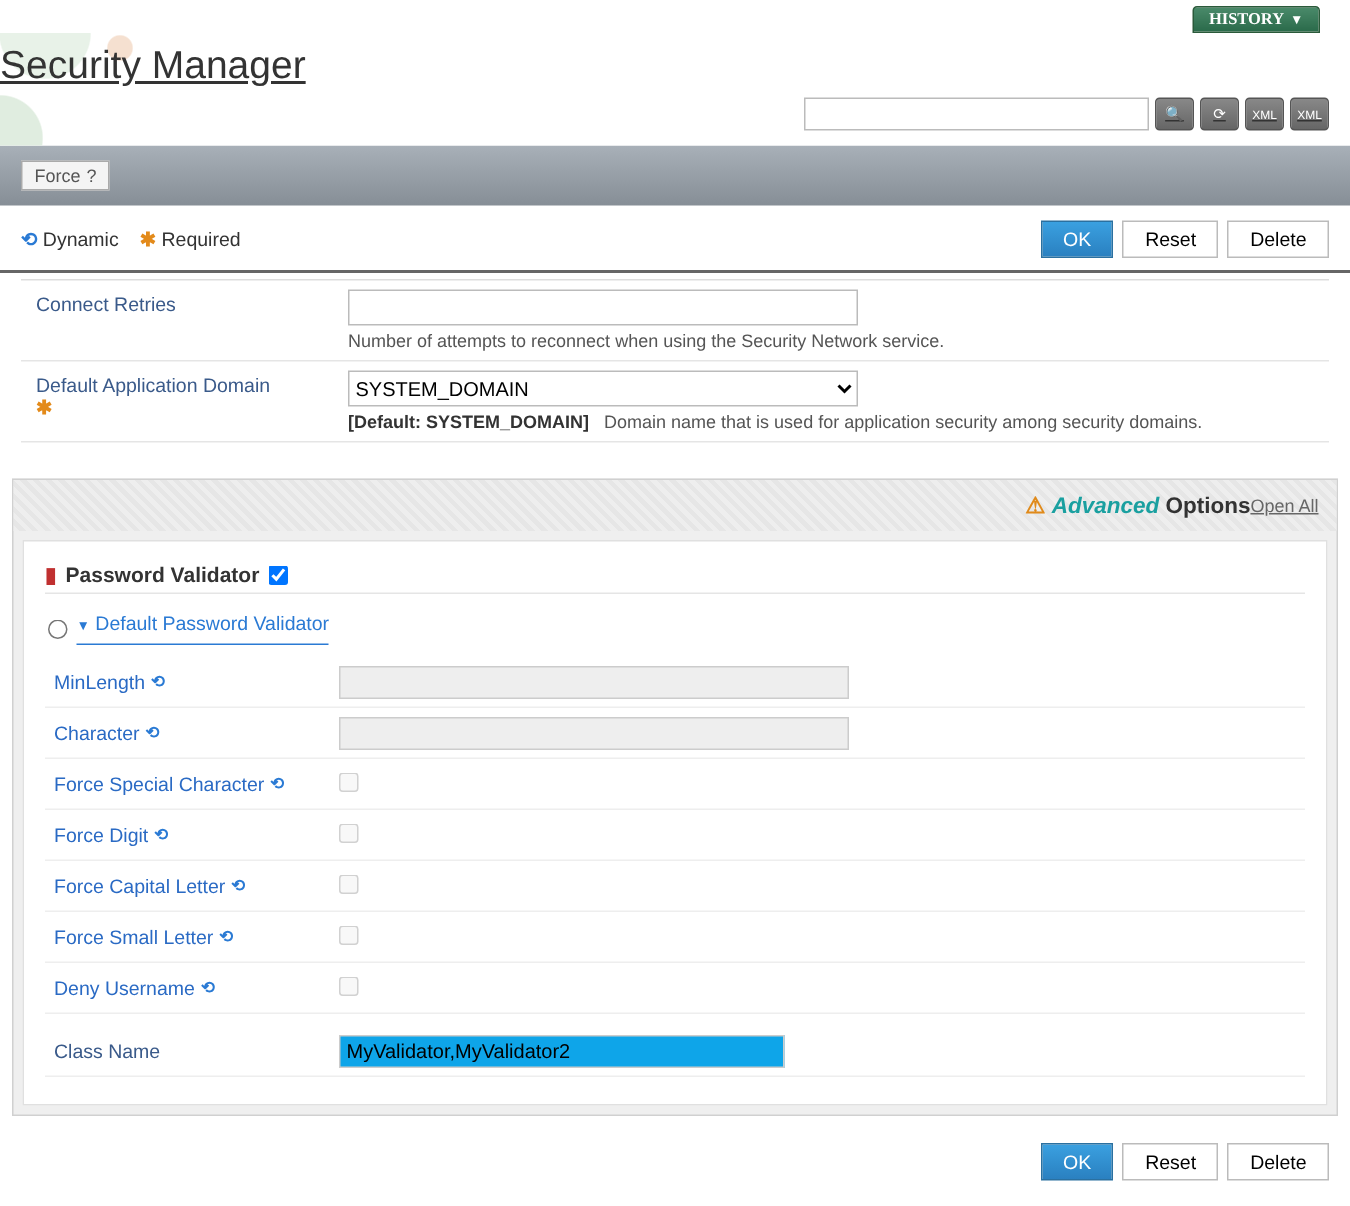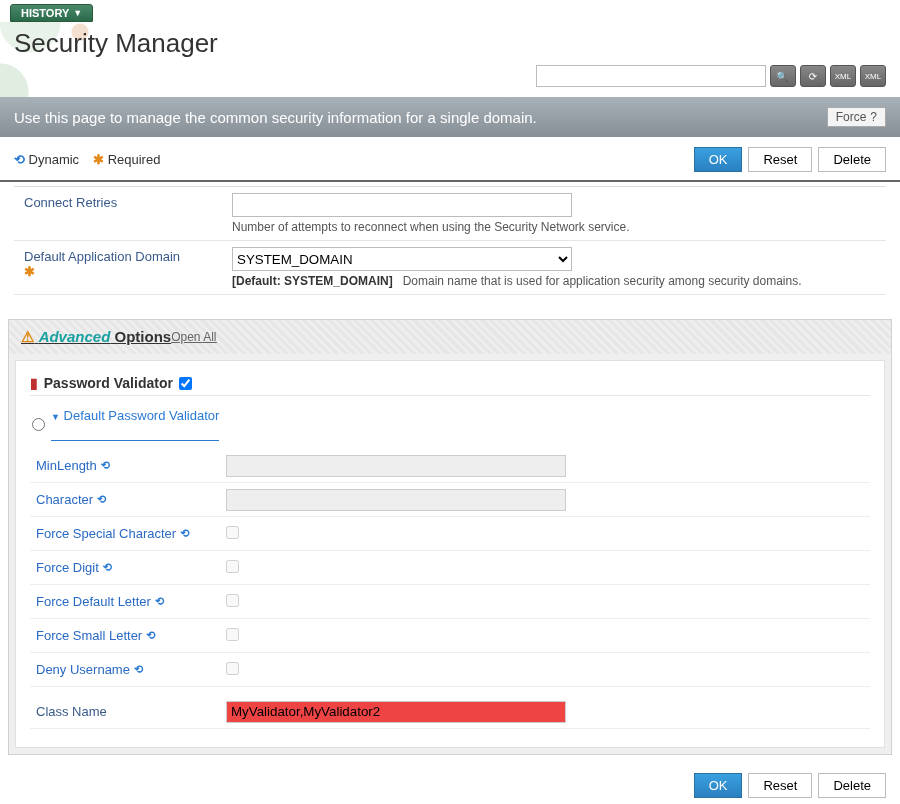--- a/index.html
+++ b/index.html
@@ -1,22 +1,22 @@
 <!DOCTYPE html>
 <html><head>
 <meta charset="utf-8">
 <style>
   * { box-sizing: border-box; margin: 0; padding: 0; }
   body { font-family: Arial, Helvetica, sans-serif; font-size: 13px; color: #333; background: #fff; width: 900px; }
   
-  .topbar { display:flex; justify-content:flex-start; padding:4px 20px 0 10px;}
+  .topbar { display:flex; justify-content:flex-end; padding:4px 20px 0 10px;font-family:Liberation Serif, serif;}
   .history-btn{ background:linear-gradient(#4a8a6a,#2a6a4a); color:#fff; border:1px solid #2a5a3a; border-radius:3px 3px 0 0; padding:2px 10px; font-size:11px; font-weight:bold; display:flex; align-items:center; gap:4px; cursor:pointer;}
   .history-btn .chev{font-size:9px;}
   
-  .header-area{ position:relative; padding:6px 14px 10px 14px; background: radial-gradient(circle at 30px 0px, #e8f2e8 30px, transparent 31px), radial-gradient(circle at 80px 10px, #f5e0d0 8px, transparent 9px), radial-gradient(circle at 0px 70px, #e0ede0 28px, transparent 29px), #fff;}
+  .header-area{ position:relative; padding:6px 14px 10px 0; background: radial-gradient(circle at 30px 0px, #e8f2e8 30px, transparent 31px), radial-gradient(circle at 80px 10px, #f5e0d0 8px, transparent 9px), radial-gradient(circle at 0px 70px, #e0ede0 28px, transparent 29px), #fff; text-decoration: underline;}
   .page-title{ font-size:26px; font-weight:normal; color:#333; margin-bottom:6px;}
   .search-row{display:flex; justify-content:flex-end; align-items:center; gap:4px;}
   .search-row input{width:230px; height:22px; border:1px solid #bbb; padding:2px 4px;}
   .tool-btn{width:26px; height:22px; background:linear-gradient(#888,#666); border:1px solid #555; border-radius:3px; display:flex; align-items:center; justify-content:center; color:#fff; font-size:10px; cursor:pointer;}
   
   .instr-bar{ background:linear-gradient(#a8b0b8,#868e96); color:#fff; padding:10px 14px; display:flex; align-items:center; justify-content:space-between;}
   .instr-bar .txt{font-size:15px;}
   .help-btn{background:#f4f4f4; border:1px solid #aaa; color:#555; padding:2px 8px; font-size:12px; cursor:pointer; display:flex; align-items:center; gap:4px;}
   
   .legend-row{display:flex; align-items:center; justify-content:space-between; padding:10px 14px 8px 14px; border-bottom:2px solid #666;}
@@ -30,39 +30,39 @@
   .form-tbl{margin:4px 14px 0 14px; border-top:1px solid #ddd;}
   .form-row{display:flex; border-bottom:1px solid #e5e5e5; min-height:48px;}
   .form-row .lbl{width:210px; padding:8px 10px; color:#3a5a8a; font-size:13px;}
   .form-row .ctl{flex:1; padding:6px 8px;}
   .form-row select{width:340px; height:24px; border:1px solid #bbb; background:#fff;}
   .form-row input[type=text]{width:340px; height:24px; border:1px solid #bbb; padding:2px 4px;}
   .hint{font-size:12px; color:#555; margin-top:3px;}
   .def-tag{font-weight:bold; color:#333;}
   
   .adv-wrap{margin:24px 8px 8px 8px; border:1px solid #d0d0d0; background:#efefef;}
-  .adv-head{display:flex; justify-content:flex-start; align-items:center; padding:8px 12px; background:repeating-linear-gradient(45deg,#eee,#eee 3px,#e6e6e6 3px,#e6e6e6 6px);text-decoration:underline;}
+  .adv-head{display:flex; justify-content:flex-end; align-items:center; padding:8px 12px; background:repeating-linear-gradient(45deg,#eee,#eee 3px,#e6e6e6 3px,#e6e6e6 6px);}
   .adv-head .ttl{font-size:15px;}
   .adv-head .ttl .warn{color:#e08a1a; font-weight:bold;}
   .adv-head .ttl .adv{color:#1aa0a0; font-style:italic; font-weight:bold;}
   .open-all{color:#666; text-decoration:underline; font-size:12px; cursor:pointer;}
   
   .adv-body{background:#fff; margin:6px; border:1px solid #e0e0e0; padding:10px 14px;}
   .sect-title{display:flex; align-items:center; gap:6px; font-weight:bold; color:#333; font-size:14px; padding:4px 0; border-bottom:1px solid #e5e5e5; margin-bottom:6px;}
   .sect-title .flag{color:#c03030;}
   .radio-row{display:flex; align-items:center; gap:6px; padding:6px 2px;}
-  .radio-lbl{color:#2a7ad4; font-size:13px; border-bottom:1px solid #2a7ad4; padding-bottom:17px; cursor:pointer;}
+  .radio-lbl{color:#2a7ad4; font-size:13px; border-bottom:1px solid #2a7ad4; padding-bottom:6px; cursor:pointer;}
   .radio-lbl .chev{font-size:9px;}
   
   .inner-tbl{margin:2px 0 8px 0;}
   .inner-row{display:flex; align-items:center; border-bottom:1px solid #eee; min-height:34px; padding:2px 0;justify-content:center;}
   .inner-row .ilbl{width:190px; padding:4px 6px; color:#2a6ac4; font-size:13px; display:flex; align-items:center; gap:4px;}
   .inner-row .ictl{flex:1; padding:3px 6px;}
   .inner-row .ictl input[type=text]{width:340px; height:22px; background:#eee; border:1px solid #ccc;}
-  .inner-row .ictl input.enabled{background:#ef4444; width:340px; height:22px; border:1px solid #ccc; padding:2px 4px;}
+  .inner-row .ictl input.enabled{background:#0ea5e9; width:297px; height:22px; border:1px solid #ccc; padding:2px 4px;}
   .dyn-sm{color:#2a7ad4; font-size:11px; font-weight:bold;}
   
   .bottom-btns{display:flex; justify-content:flex-end; gap:6px; padding:10px 14px;}
 </style>
 </head>
 <body>
 
 <div class="topbar">
   <div class="history-btn">
     <span>HISTORY</span>
@@ -79,21 +79,20 @@
     <div class="tool-btn">
         <span style="font-size:8px">XML</span>
       </div>
     <div class="tool-btn">
         <span style="font-size:8px">XML</span>
       </div>
   </div>
 </div>
 
 <div class="instr-bar">
-  <div class="txt">Use this page to manage the common security information for a single domain.</div>
   <div class="help-btn">
     <span>Force</span>
     <span>?</span>
   </div>
 </div>
 
 <div class="legend-row">
   <div class="legend">
     <span><span class="dyn-ic">⟲</span> <span>Dynamic</span></span>
     <span><span class="req-ic">✱</span> <span>Required</span></span>
@@ -174,21 +173,21 @@
       </div>
       <div class="inner-row">
         <div class="ilbl">
             <span>Force Digit</span> 
             <span class="dyn-sm">⟲</span>
           </div>
         <div class="ictl"><input type="checkbox" disabled="" style=""></div>
       </div>
       <div class="inner-row">
         <div class="ilbl">
-            <span>Force Default Letter</span> 
+            <span>Force Capital Letter</span> 
             <span class="dyn-sm">⟲</span>
           </div>
         <div class="ictl"><input type="checkbox" disabled="" style=""></div>
       </div>
       <div class="inner-row">
         <div class="ilbl">
             <span>Force Small Letter</span> 
             <span class="dyn-sm">⟲</span>
           </div>
         <div class="ictl"><input type="checkbox" disabled="" style=""></div>

